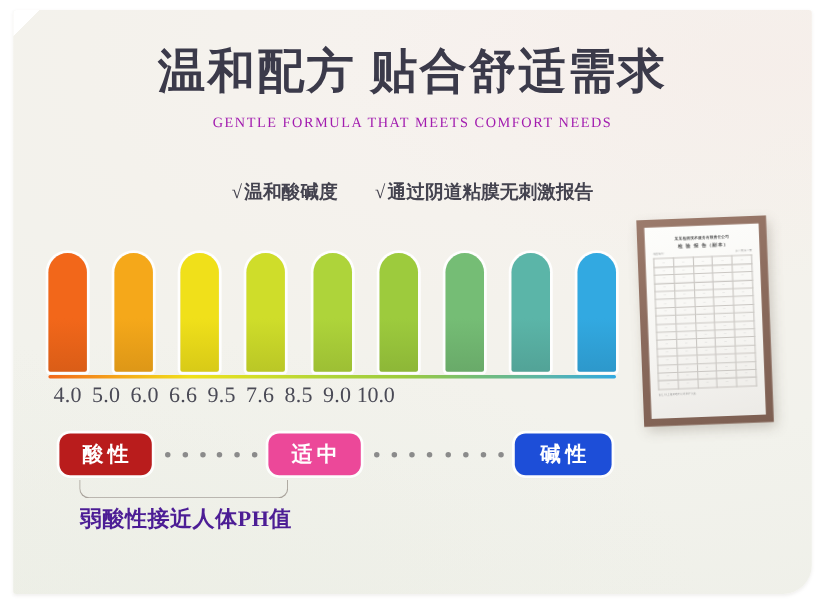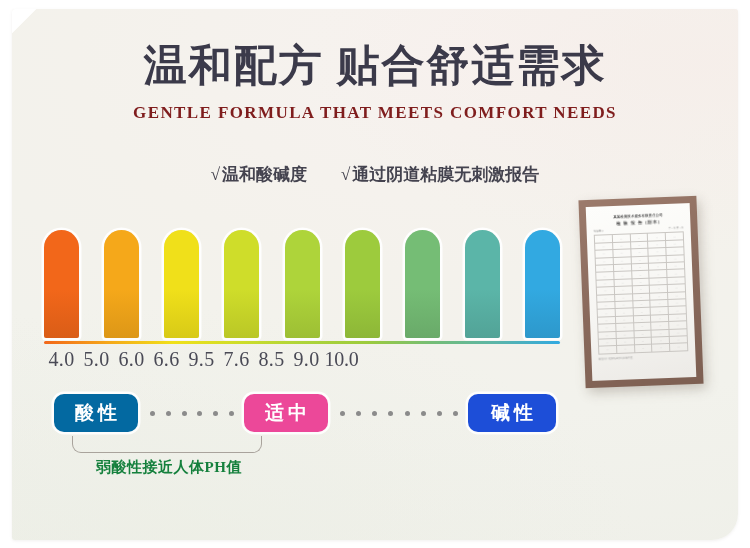--- a/index.html
+++ b/index.html
@@ -65,25 +65,24 @@
     font-size: 43px;
     line-height: 1.12;
     font-weight: 700;
     color: #3b3a4a;
     letter-spacing: 2px;
     white-space: nowrap;
   }
   .subtitle {
     margin-top: 13px;
     font-family: "Liberation Serif", "DejaVu Serif", serif;
-    font-size: 17px;
+    font-size: 13px;
     letter-spacing: 1.4px;
-    color: #7f1d1d;
+    color: #a21caf;
     white-space: nowrap;
-    font-weight: bold;
   }
 
   
   .features {
     position: absolute;
     left: 0; right: 0;
     top: 163px;
     display: flex;
     justify-content: center;
     gap: 34px;
@@ -174,21 +173,21 @@
     align-items: center;
     justify-content: center;
     color: #ffffff;
     font-family: "Liberation Serif", "DejaVu Serif", serif;
     font-size: 19px;
     font-weight: 700;
     letter-spacing: 4px;
     text-indent: 4px;
     box-shadow: 0 0 0 2.5px rgba(255,255,255,0.9), 0 1px 2px rgba(90,90,80,0.12);
   }
-  .pill-acid  { left: 10px;  width: 84px; background: #0369a1; }
+  .pill-acid  { left: 10px;  width: 84px; background: #b91c1c; }
   .pill-mid   { left: 200px; width: 84px; background: #ec4899; }
   .pill-alk   { left: 424px; width: 88px; background: #1d4ed8; }
 
   .dots {
     position: absolute;
     top: 17px;
     display: flex;
     align-items: center;
   }
   .dots span {
@@ -212,23 +211,23 @@
     border-radius: 0 0 9px 9px;
     z-index: 3;
   }
   .caption {
     position: absolute;
     left: 44px;
     top: 458px;
     width: 250px;
     text-align: center;
     font-family: "Liberation Serif", "DejaVu Serif", serif;
-    font-size: 15px;
+    font-size: 20px;
     font-weight: 700;
-    color: #15803d;
+    color: #4c1d95;
     letter-spacing: 0.5px;
     white-space: nowrap;
     z-index: 3;
   }
 
   
   .certificate {
     position: absolute;
     left: 582px;
     top: 198px;

